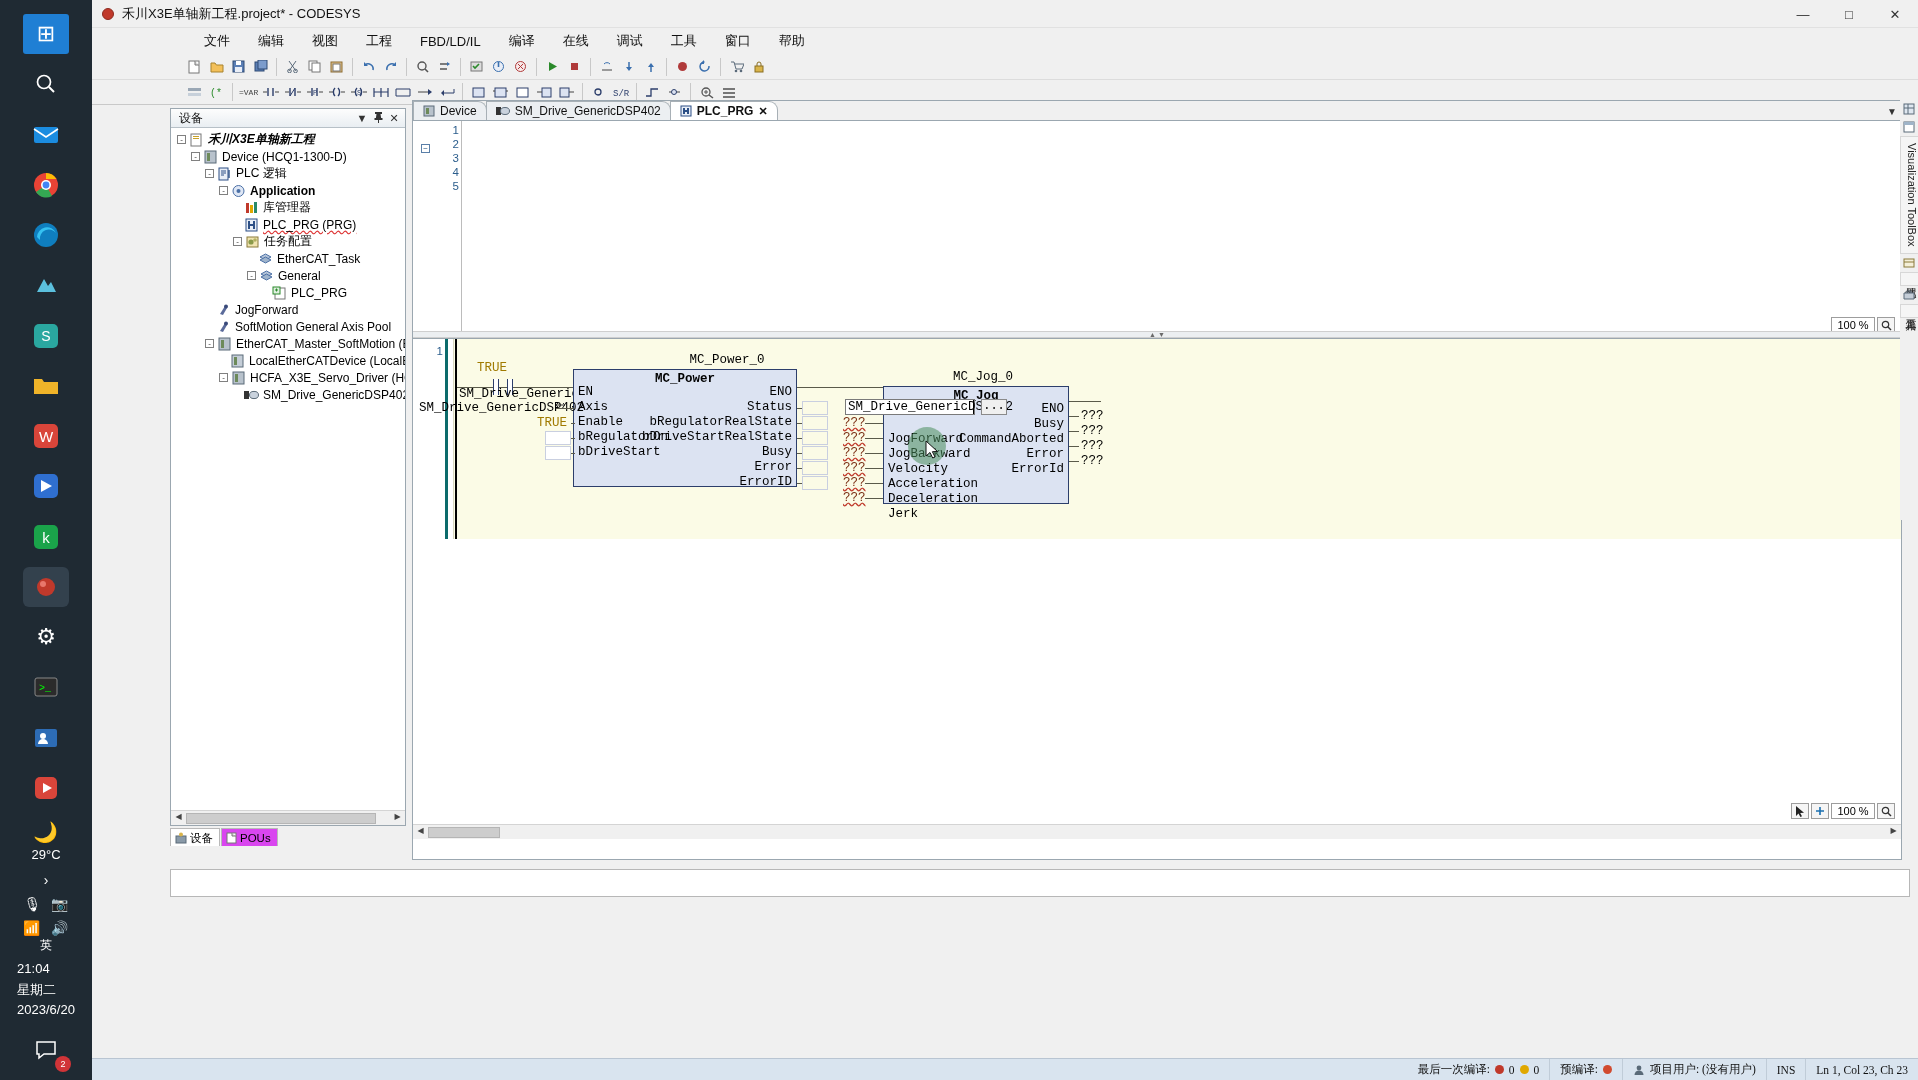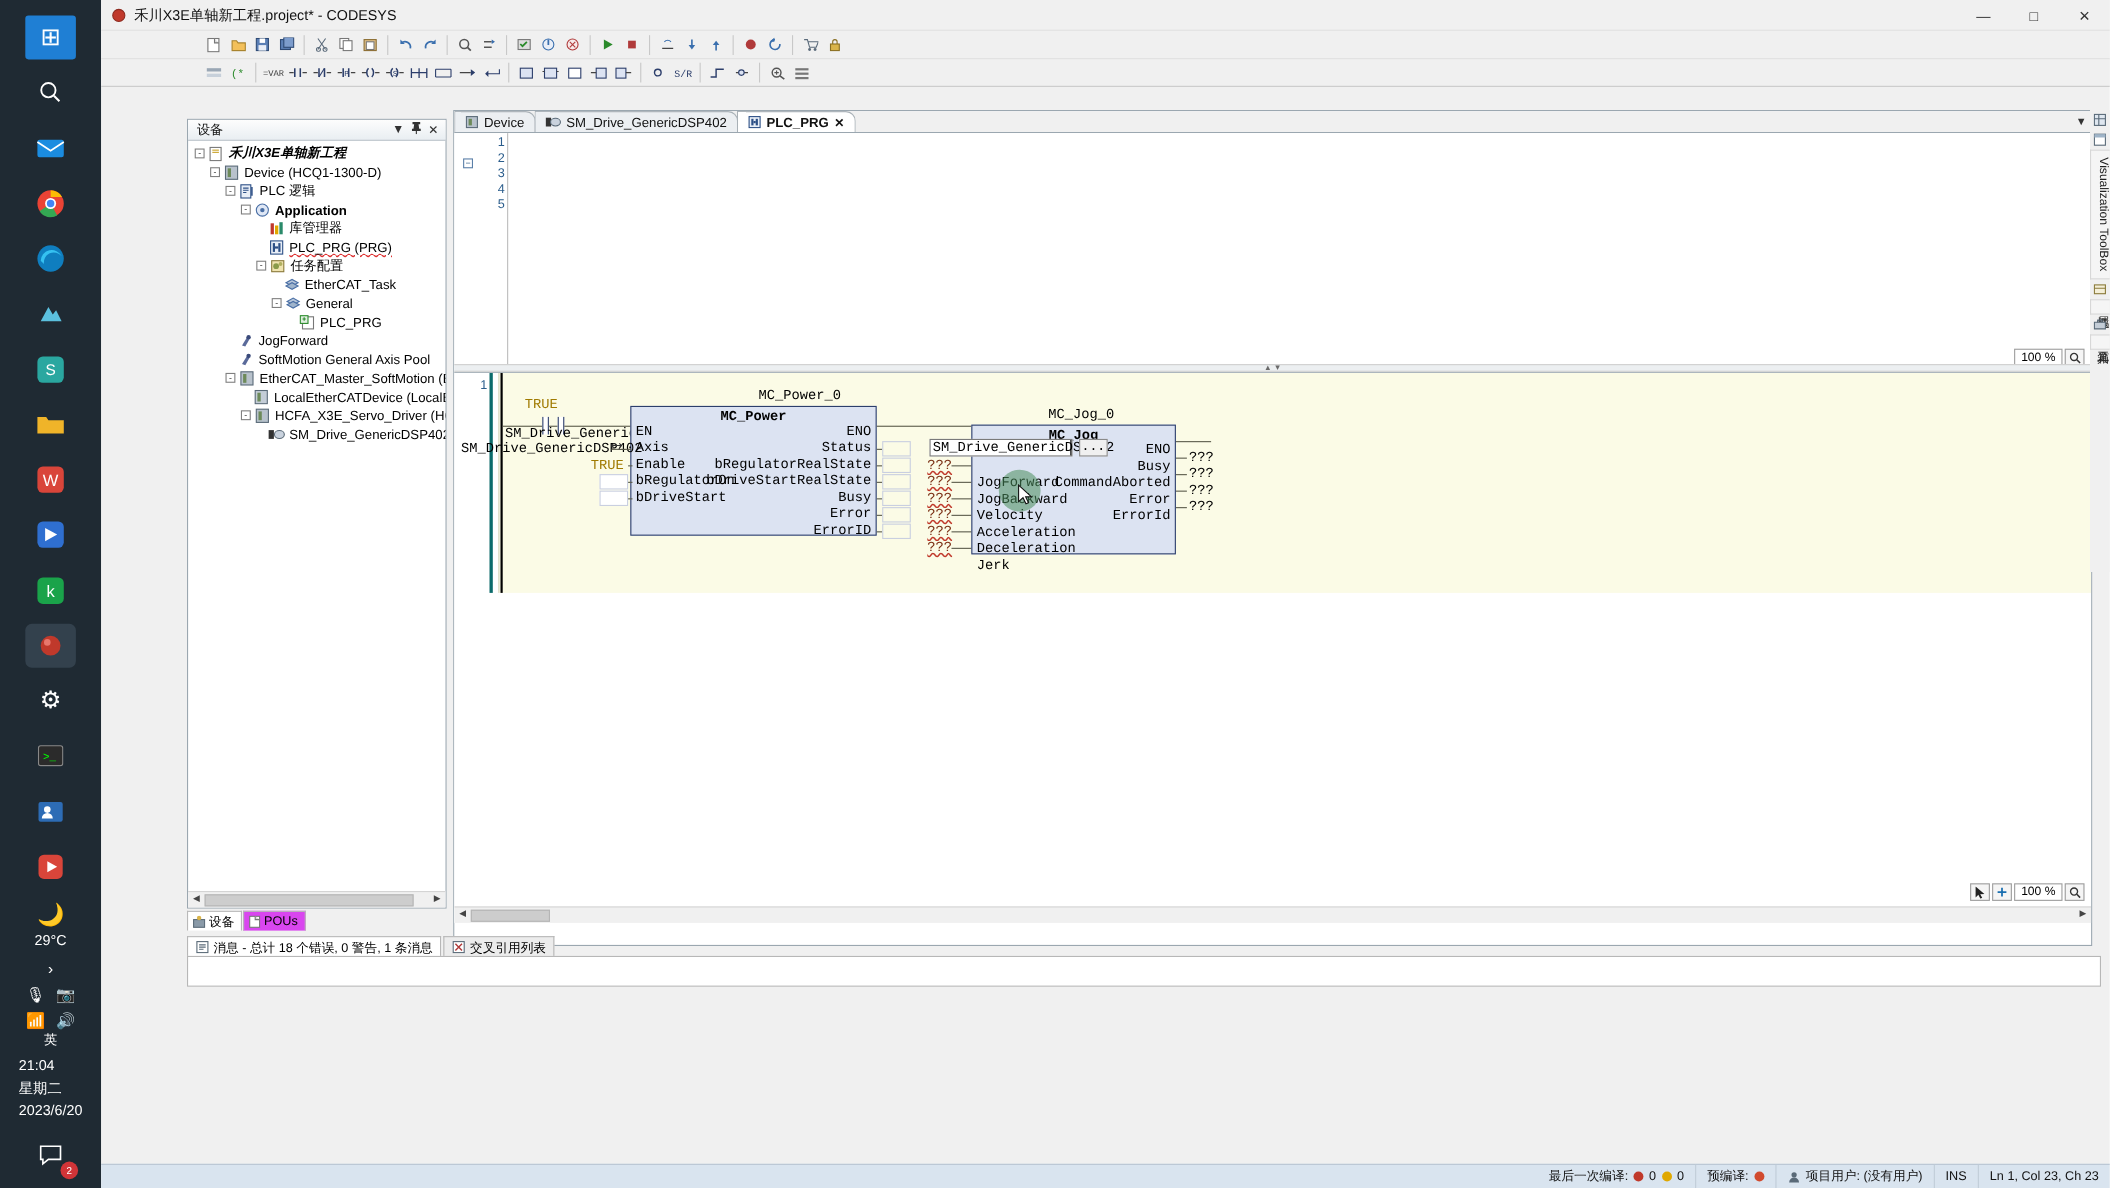--- a/index.html
+++ b/index.html
@@ -159,21 +159,21 @@
   
   .msgtabs { position:absolute; left:78px; top:850px; width:1740px; height:20px; display:flex; align-items:flex-end; gap:2px;}
   .mtab { height:19px; display:flex; align-items:center; gap:4px; padding:0 7px; font-size:11.5px; background:#ececec; border:1px solid #b7b7b7; border-bottom:none;}
   .mtab.act{background:#fff;}
   .msgbody { position:absolute; left:78px; top:869px; width:1740px; height:28px; background:#fff; border:1px solid #b7b7b7;}
 
   
   .statusbar {
     position:absolute; left:0; bottom:0; width:1826px; height:22px;
     background:#d9e4ef; border-top:1px solid #b9c5d2; display:flex; align-items:center;
-    font-size:11.5px; color:#111;
+    font-size:11.5px; color:#111;font-family:Liberation Serif, serif;
   }
   .sb-cell { padding:0 10px; height:22px; display:flex; align-items:center; gap:5px; border-right:1px solid #c0ccd8;}
   .sb-dot { width:9px; height:9px; border-radius:50%; display:inline-block;}
 </style>
 </head>
 <body>
 
 <div class="screen">
 
   <div class="taskbar">
@@ -303,20 +303,33 @@
     <div class="titlebar">
       <div class="title-dot"></div>
       <div class="title-text">禾川X3E单轴新工程.project* - CODESYS</div>
       <div class="win-btns">
         <div class="win-btn">—</div>
         <div class="win-btn">□</div>
         <div class="win-btn close">✕</div>
       </div>
     </div>
 
+    <div class="menubar">
+      <div class="menu-item">文件</div>
+      <div class="menu-item">编辑</div>
+      <div class="menu-item">视图</div>
+      <div class="menu-item">工程</div>
+      <div class="menu-item">FBD/LD/IL</div>
+      <div class="menu-item">编译</div>
+      <div class="menu-item">在线</div>
+      <div class="menu-item">调试</div>
+      <div class="menu-item">工具</div>
+      <div class="menu-item">窗口</div>
+      <div class="menu-item">帮助</div>
+    </div>
 
     <div class="toolbar">
       <div class="tbtn">
           <svg width="13" height="14">
             <rect x="1" y="1" width="10" height="12" fill="#fff" stroke="#777"></rect>
             <path d="M7 1 v4 h4" fill="#ddd" stroke="#777"></path>
           </svg>
         </div>
       <div class="tbtn">
           <svg width="14" height="12">
@@ -986,36 +999,20 @@
       <div class="rdock-item">属性</div>
       <div class="rdock-ico">
         <svg width="12" height="12" viewBox="0 0 12 12">
             <path d="M1 4 h10 v6 h-10 z" fill="#c4cdd7" stroke="#5a6a78"></path>
             <path d="M4 4 v-2 h4 v2" fill="none" stroke="#5a6a78"></path>
           </svg>
       </div>
       <div class="rdock-item">工具箱</div>
     </div>
 
-    <div class="msgtabs">
-      <div class="mtab act">
-        <svg width="12" height="12" viewBox="0 0 12 12">
-            <rect x="1" y="1" width="10" height="10" fill="#fff" stroke="#5a6a78"></rect>
-            <path d="M3 4 h6 M3 6 h6 M3 8 h4" stroke="#5a6a78"></path>
-          </svg>
-        <span>消息 - 总计 18 个错误, 0 警告, 1 条消息</span>
-      </div>
-      <div class="mtab">
-        <svg width="12" height="12" viewBox="0 0 12 12">
-            <rect x="1" y="1" width="10" height="10" fill="#fff" stroke="#5a6a78"></rect>
-            <path d="M3 3 L9 9 M9 3 L3 9" stroke="#b03a3a" stroke-width="1.3"></path>
-          </svg>
-        <span>交叉引用列表</span>
-      </div>
-    </div>
     <div class="msgbody"></div>
 
     <div class="statusbar">
       <div class="sb-cell" style="flex:1; border-right:none;"></div>
       <div class="sb-cell">
         <span>最后一次编译:</span>
         <span class="sb-dot" style="background:#c0392b;"></span>
         <span>0</span>
         <span class="sb-dot" style="background:#e0a800;"></span>
         <span>0</span>

